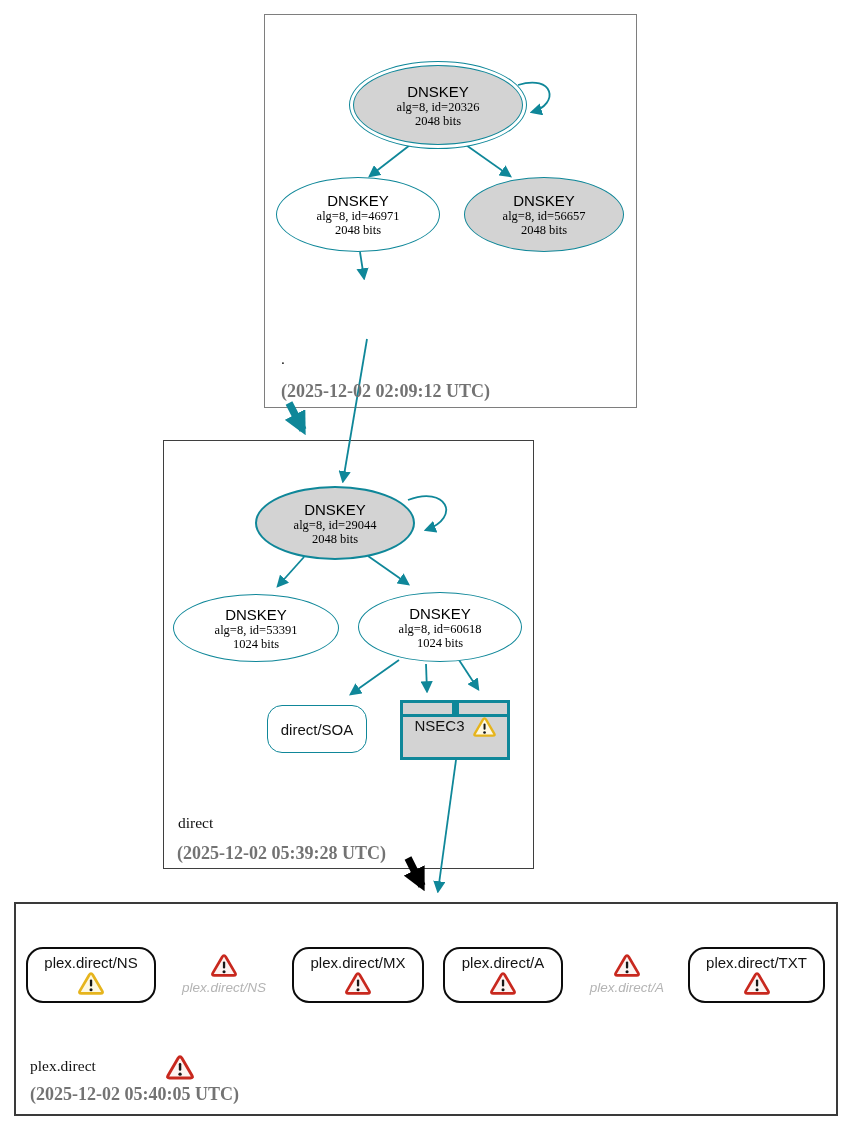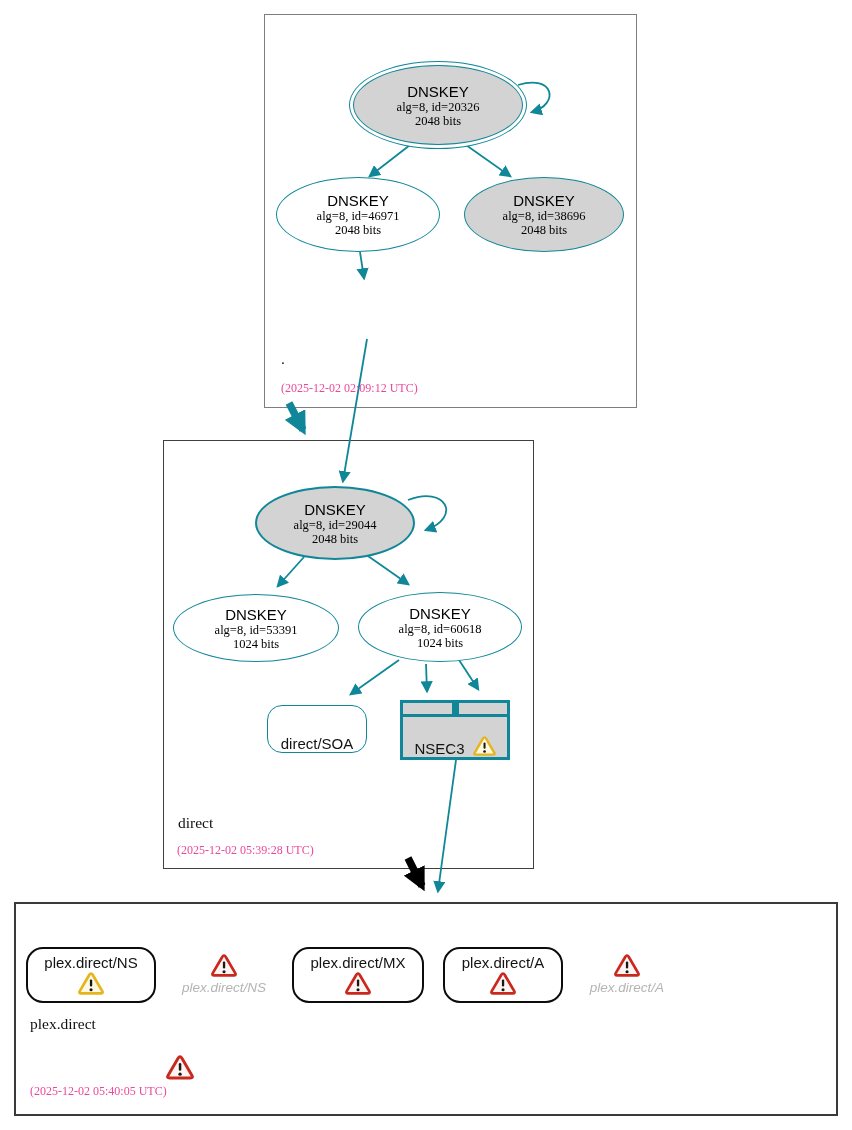--- a/index.html
+++ b/index.html
@@ -32,49 +32,49 @@
   .double .inner {
     box-sizing:border-box; width:100%; height:100%; border:1.8px solid var(--secure-teal,#0f8799);
     border-radius:50%; background:var(--node-gray-fill,#d3d3d3);
     display:flex; flex-direction:column; align-items:center; justify-content:center; text-align:center;
   }
   .t { font-family:"Liberation Sans", sans-serif; font-size:15px; line-height:17px; color:#000000; }
   .d { font-size:12.5px; line-height:14px; color:#000000; }
 
   .rounded {
     position:absolute; box-sizing:border-box; border:1.8px solid var(--secure-teal,#0f8799);
-    border-radius:15px; background:#fff; display:flex; align-items:flex-end; justify-content:center;
+    border-radius:15px; background:#fff; display:flex; align-items:center; justify-content:center;
     font-family:"Liberation Sans", sans-serif; font-size:15px; color:#131313;
   }
   .nsec3 {
     position:absolute; box-sizing:border-box; background:var(--secure-teal,#0f8799);
     padding:3px; display:flex; flex-direction:column; gap:3px;
   }
   .nsec3 .hdr { display:flex; gap:7px; height:11px; }
   .nsec3 .cell { flex:1; background:var(--node-gray-fill,#d3d3d3); }
   .nsec3 .body {
-    flex:1; background:var(--node-gray-fill,#d3d3d3); display:flex; align-items:flex-end;
+    flex:1; background:var(--node-gray-fill,#d3d3d3); display:flex; align-items:flex-start;
     justify-content:center; gap:8px; font-family:"Liberation Sans", sans-serif;
     font-size:15px; color:#131313;
   }
   .rrbox {
     position:absolute; box-sizing:border-box; height:56px; border:2px solid #0c0c0c;
     border-radius:17px; background:#fff; display:flex; flex-direction:column;
     align-items:center; padding-top:5px;
   }
   .rrlabel { font-family:"Liberation Sans", sans-serif; font-size:15px; line-height:18px; color:#131313; }
   .missing {
     position:absolute; display:flex; flex-direction:column; align-items:center; width:130px;
   }
   .missing-label {
     font-family:"Liberation Sans", sans-serif; font-style:italic; font-size:13.5px;
     color:var(--muted-gray-text,#b4b4b4); margin-top:2px; white-space:nowrap;
   }
   .zone-name { position:absolute; font-size:15.5px; color:#111; }
-  .zone-ts   { position:absolute; font-size:12px; color:#ec4899; white-space:nowrap; }
+  .zone-ts   { position:absolute; font-size:18px; color:#737373; white-space:nowrap;font-weight:bold; }
   .icon { display:inline-flex; }
   .icon svg { display:block; }
 </style>
 </head>
 <body>
 
 <div class="canvas" style="--secure-teal: #0f8799; --node-gray-fill: #d3d3d3; --warning-yellow: #e6b41c; --error-red: #c8281e; --muted-gray-text: #b4b4b4; --insecure-black: #000000;">
 
   <svg width="0" height="0" style="position:absolute" aria-hidden="true">
     <defs>
@@ -138,21 +138,21 @@
   </div>
 
   <div class="ellipse" style="left:276px; top:177px; width:164px; height:75px;">
     <div class="t">DNSKEY</div>
     <div class="d">alg=8, id=46971</div>
     <div class="d">2048 bits</div>
   </div>
 
   <div class="ellipse gray" style="left:464px; top:177px; width:160px; height:75px;">
     <div class="t">DNSKEY</div>
-    <div class="d">alg=8, id=38696</div>
+    <div class="d">alg=8, id=56657</div>
     <div class="d">2048 bits</div>
   </div>
 
 
   <div class="zone-name" style="left:281px; top:350px;">.</div>
   <div class="zone-ts" style="left:281px; top:381px;">(2025-12-02 02:09:12 UTC)</div>
 
   <div class="ellipse gray" style="left:255px; top:486px; width:160px; height:74px; border-width:2.2px;">
     <div class="t">DNSKEY</div>
     <div class="d">alg=8, id=29044</div>
@@ -231,22 +231,30 @@
 
   <div class="missing" style="left:562px; top:954px;">
     <span class="icon">
       <svg width="26" height="24">
           <use href="#tri-red"></use>
         </svg>
     </span>
     <div class="missing-label">plex.direct/A</div>
   </div>
 
-
-  <div class="zone-name" style="left:30px; top:1015px;">plex.direct</div>
+  <div class="rrbox" style="left:688px; top:947px; width:137px;">
+    <div class="rrlabel">plex.direct/TXT</div>
+    <span class="icon">
+      <svg width="26" height="24">
+          <use href="#tri-red"></use>
+        </svg>
+    </span>
+  </div>
+
+  <div class="zone-name" style="left:30px; top:1057px;">plex.direct</div>
   <span class="icon" style="position:absolute; left:166px; top:1055px;">
     <svg width="28" height="26">
         <use href="#tri-red"></use>
       </svg>
   </span>
   <div class="zone-ts" style="left:30px; top:1084px;">(2025-12-02 05:40:05 UTC)</div>
 
 </div>
 
 </body></html>

